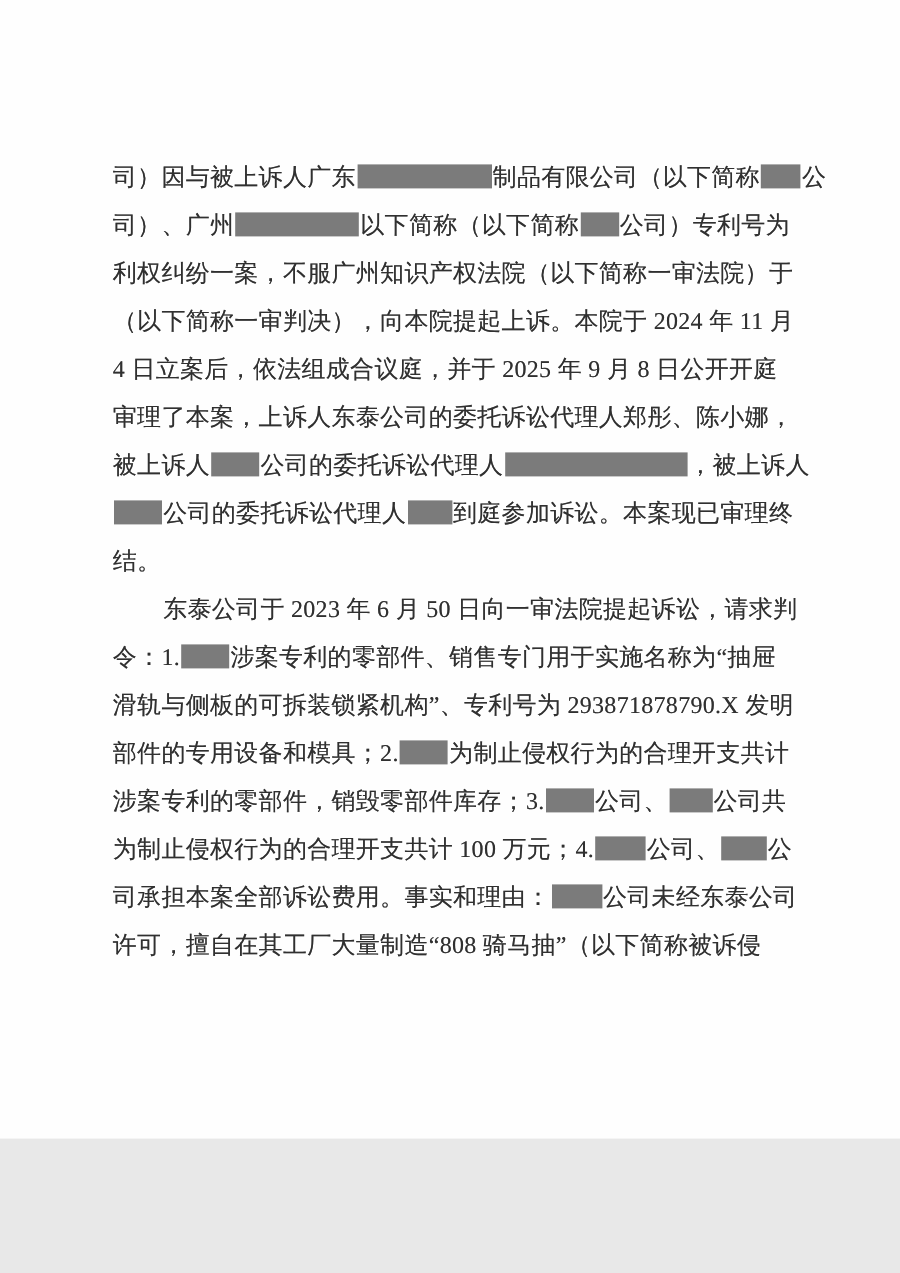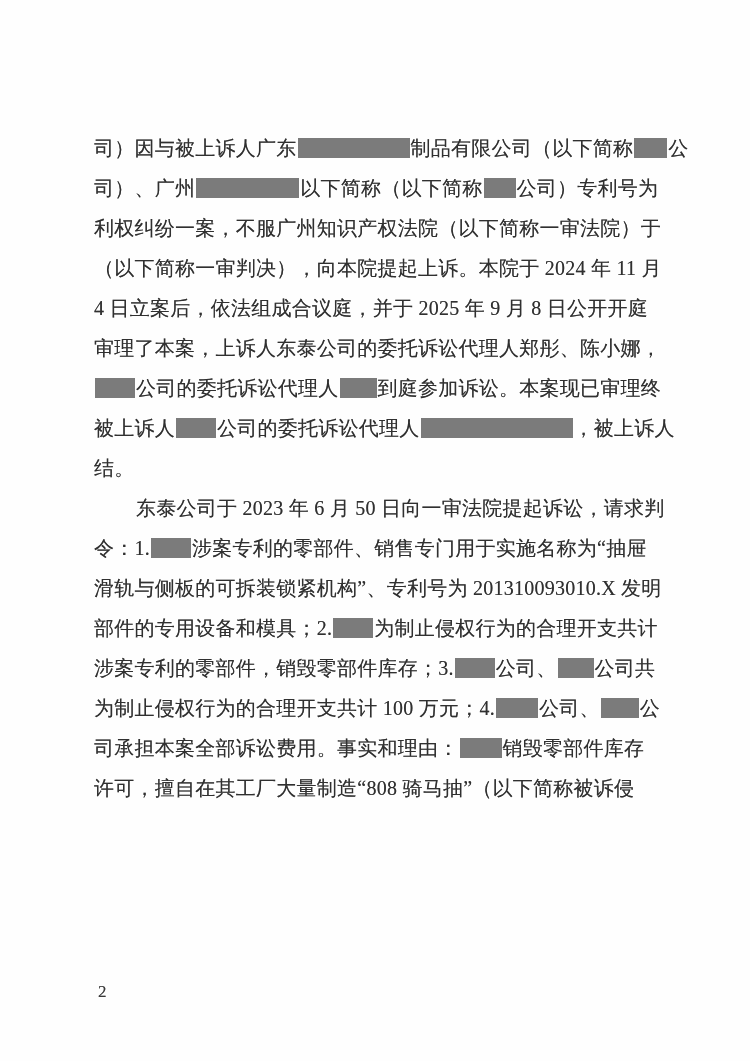--- a/index.html
+++ b/index.html
@@ -3,21 +3,21 @@
 <meta charset="utf-8">
 <style>
   html, body {
     margin: 0;
     padding: 0;
     background: #e8e8e8;
   }
   .scan-page {
     position: relative;
     width: 750px;
-    height: 1061px;
+    height: 949px;
     background: #fefefe;
     overflow: hidden;
     font-family: "Liberation Serif", "DejaVu Serif", serif;
   }
   .text-block {
     position: absolute;
     left: 94px;
     top: 128px;
     width: 570px;
     color: #303030;
@@ -60,26 +60,26 @@
 <body>
 
 <div class="scan-page">
   <div class="text-block">
       <div class="line"><span class="seg">司）因与被上诉人广东</span><span class="redact" style="width: 112px; background: rgb(123, 123, 123);"></span><span class="seg">制品有限公司（以下简称</span><span class="redact" style="width: 33px; background: rgb(123, 123, 123);"></span><span class="seg">公</span></div>
       <div class="line"><span class="seg">司）、广州</span><span class="redact" style="width: 103px; background: rgb(123, 123, 123);"></span><span class="seg">以下简称（以下简称</span><span class="redact" style="width: 32px; background: rgb(123, 123, 123);"></span><span class="seg">公司）专利号为</span></div>
       <div class="line"><span class="seg">利权纠纷一案，不服广州知识产权法院（以下简称一审法院）于</span></div>
       <div class="line"><span class="seg">（以下简称一审判决），向本院提起上诉。本院于 2024 年 11 月</span></div>
       <div class="line"><span class="seg">4 日立案后，依法组成合议庭，并于 2025 年 9 月 8 日公开开庭</span></div>
       <div class="line"><span class="seg">审理了本案，上诉人东泰公司的委托诉讼代理人郑彤、陈小娜，</span></div>
+      <div class="line"><span class="seg">被上诉人</span><span class="redact" style="width: 40px; background: rgb(123, 123, 123);"></span><span class="seg">公司的委托诉讼代理人</span><span class="redact" style="width: 152px; background: rgb(123, 123, 123);"></span><span class="seg">，被上诉人</span></div>
       <div class="line"><span class="redact" style="width: 40px; background: rgb(123, 123, 123);"></span><span class="seg">公司的委托诉讼代理人</span><span class="redact" style="width: 37px; background: rgb(123, 123, 123);"></span><span class="seg">到庭参加诉讼。本案现已审理终</span></div>
-      <div class="line"><span class="seg">被上诉人</span><span class="redact" style="width: 40px; background: rgb(123, 123, 123);"></span><span class="seg">公司的委托诉讼代理人</span><span class="redact" style="width: 152px; background: rgb(123, 123, 123);"></span><span class="seg">，被上诉人</span></div>
       <div class="line"><span class="seg">结。</span></div>
       <div class="line indent"><span class="seg">东泰公司于 2023 年 6 月 50 日向一审法院提起诉讼，请求判</span></div>
       <div class="line"><span class="seg">令：1.</span><span class="redact" style="width: 40px; background: rgb(123, 123, 123);"></span><span class="seg">涉案专利的零部件、销售专门用于实施名称为“抽屉</span></div>
-      <div class="line"><span class="seg">滑轨与侧板的可拆装锁紧机构”、专利号为 201310093010.X 发明</span></div>
+      <div class="line"><span class="seg">滑轨与侧板的可拆装锁紧机构”、专利号为 293871878790.X 发明</span></div>
       <div class="line"><span class="seg">部件的专用设备和模具；2.</span><span class="redact" style="width: 40px; background: rgb(123, 123, 123);"></span><span class="seg">为制止侵权行为的合理开支共计</span></div>
       <div class="line"><span class="seg">涉案专利的零部件，销毁零部件库存；3.</span><span class="redact" style="width: 40px; background: rgb(123, 123, 123);"></span><span class="seg">公司、</span><span class="redact" style="width: 36px; background: rgb(123, 123, 123);"></span><span class="seg">公司共</span></div>
       <div class="line"><span class="seg">为制止侵权行为的合理开支共计 100 万元；4.</span><span class="redact" style="width: 42px; background: rgb(123, 123, 123);"></span><span class="seg">公司、</span><span class="redact" style="width: 38px; background: rgb(123, 123, 123);"></span><span class="seg">公</span></div>
-      <div class="line"><span class="seg">司承担本案全部诉讼费用。事实和理由：</span><span class="redact" style="width: 42px; background: rgb(123, 123, 123);"></span><span class="seg">销毁零部件库存</span></div>
+      <div class="line"><span class="seg">司承担本案全部诉讼费用。事实和理由：</span><span class="redact" style="width: 42px; background: rgb(123, 123, 123);"></span><span class="seg">公司未经东泰公司</span></div>
       <div class="line"><span class="seg">许可，擅自在其工厂大量制造“808 骑马抽”（以下简称被诉侵</span></div>
     </div>
   <div class="page-number">2</div>
 </div>
 
 </body></html>

